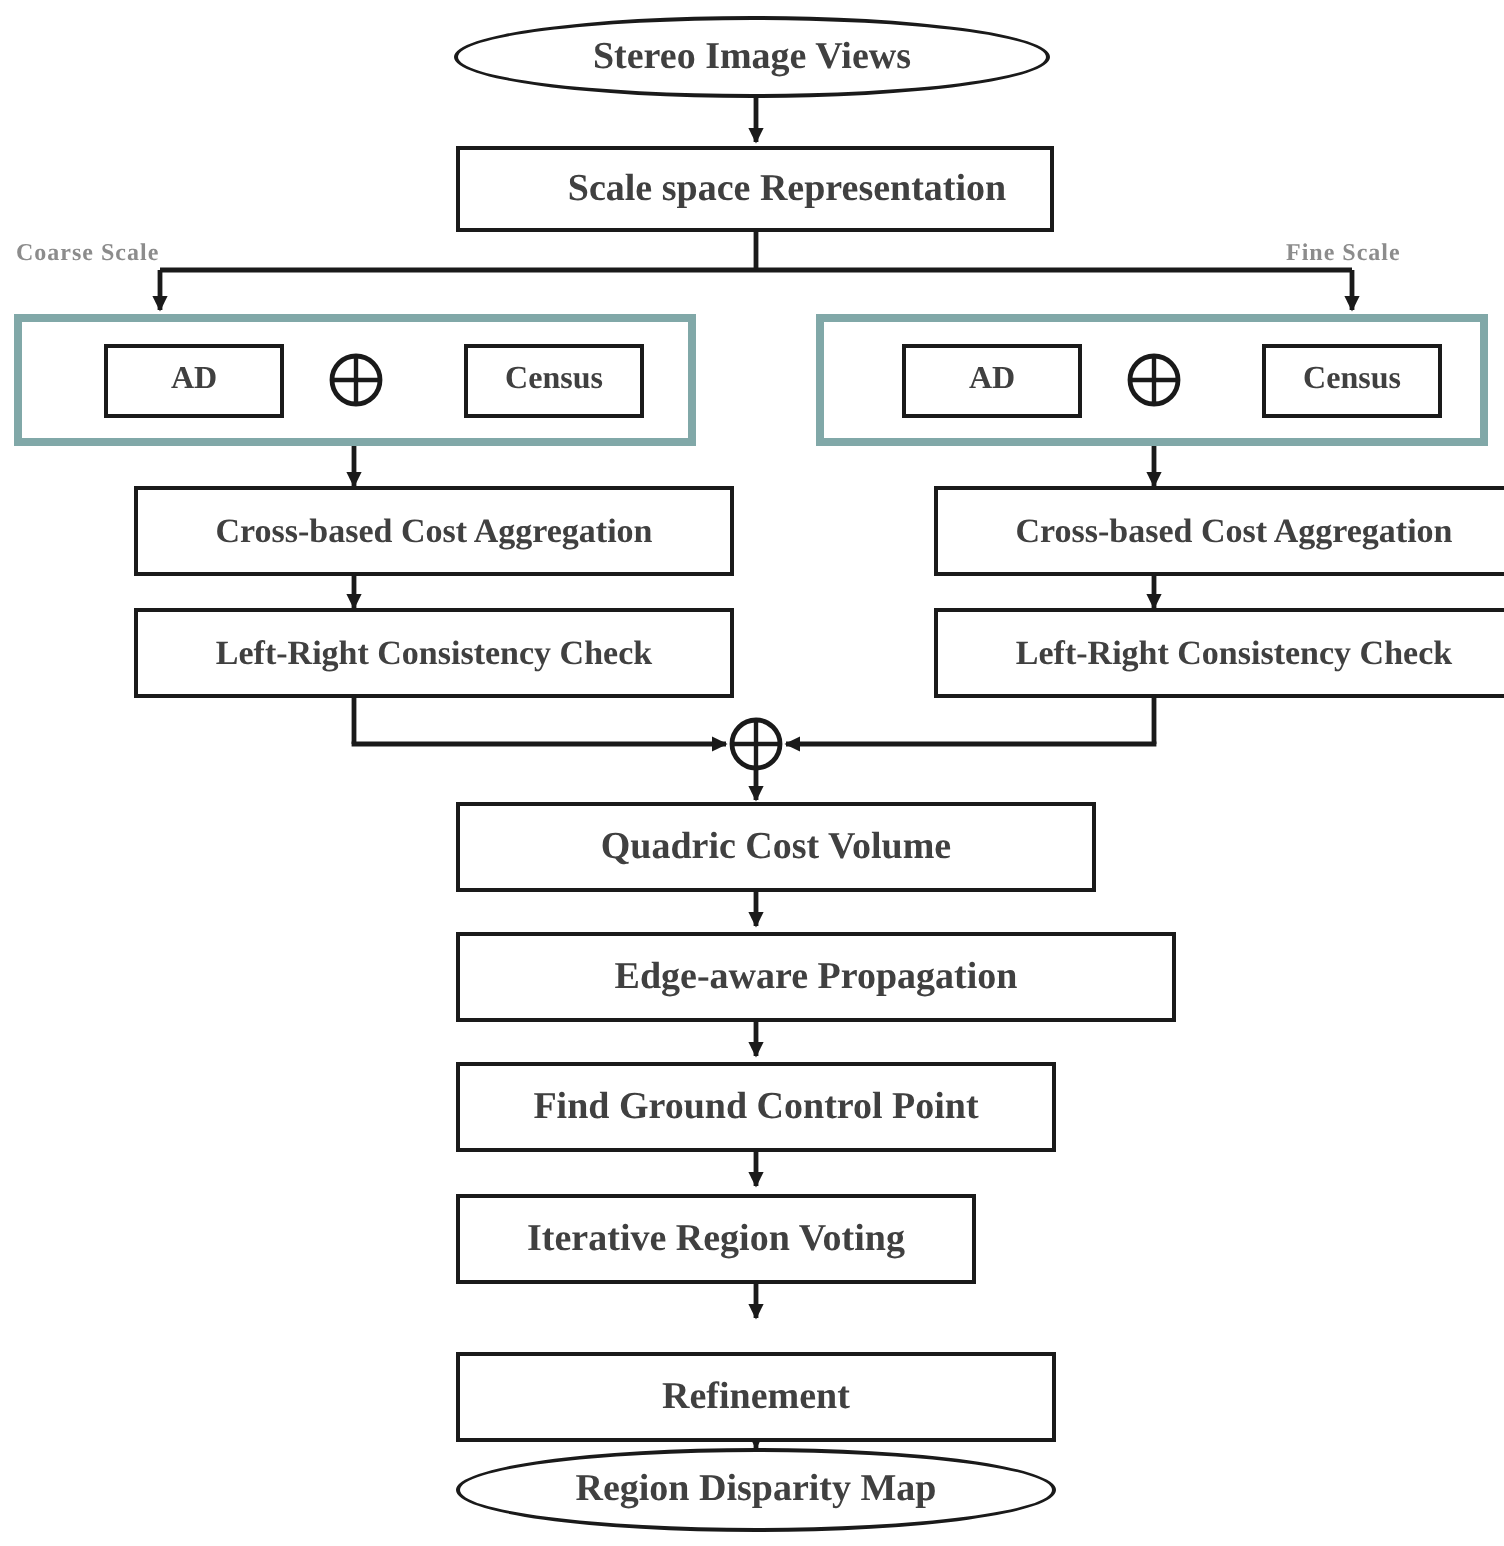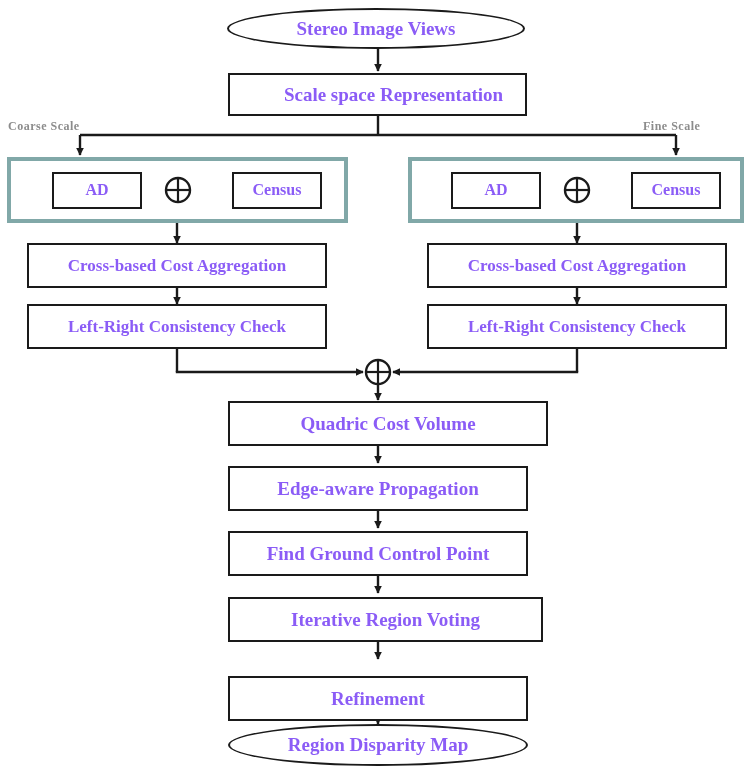--- a/index.html
+++ b/index.html
@@ -23,21 +23,21 @@
     height: 773px;
     pointer-events: none;
   }
   .node {
     position: absolute;
     box-sizing: border-box;
     display: flex;
     align-items: center;
     justify-content: center;
     text-align: center;
-    color: #8b5cf6;
+    color: #404040;
     font-weight: bold;
     line-height: 1.05;
     background: #ffffff;
   }
   .rect {
     border: 2px solid #1a1a1a;
   }
   .ellipse {
     border: 2px solid #1a1a1a;
     border-radius: 50%;
@@ -51,21 +51,21 @@
   .scale-label {
     position: absolute;
     color: #8c8c8c;
     font-weight: bold;
     font-size: 12px;
     letter-spacing: 0.5px;
     white-space: nowrap;
   }
   .big-text  { font-size: 19px; }
   .mid-text  { font-size: 16px; }
-  .sm-text   { font-size: 17px; }
+  .sm-text   { font-size: 17px; margin-left: 40px; }
   .plus {
     position: absolute;
     box-sizing: border-box;
   }
 </style>
 </head>
 <body>
 
 <div id="canvas">
 
@@ -146,19 +146,19 @@
     <line x1="14" y1="2" x2="14" y2="26" stroke="#1a1a1a" stroke-width="2.2"></line>
   </svg>
 
   <div class="node rect sm-text" style="left:27px; top:243px; width:300px; height:45px;">Cross-based Cost Aggregation</div>
   <div class="node rect sm-text" style="left:27px; top:304px; width:300px; height:45px;">Left-Right Consistency Check</div>
 
   <div class="node rect sm-text" style="left:427px; top:243px; width:300px; height:45px;">Cross-based Cost Aggregation</div>
   <div class="node rect sm-text" style="left:427px; top:304px; width:300px; height:45px;">Left-Right Consistency Check</div>
 
   <div class="node rect big-text" style="left:228px; top:401px; width:320px; height:45px;">Quadric Cost Volume</div>
-  <div class="node rect big-text" style="left:228px; top:466px; width:300px; height:45px;">Edge-aware Propagation</div>
+  <div class="node rect big-text" style="left:228px; top:466px; width:360px; height:45px;">Edge-aware Propagation</div>
   <div class="node rect big-text" style="left:228px; top:531px; width:300px; height:45px;">Find Ground Control Point</div>
-  <div class="node rect big-text" style="left:228px; top:597px; width:315px; height:45px;text-align:right;">Iterative Region Voting</div>
+  <div class="node rect big-text" style="left:228px; top:597px; width:260px; height:45px;text-align:right;">Iterative Region Voting</div>
   <div class="node rect big-text" style="left:228px; top:676px; width:300px; height:45px;">Refinement</div>
   <div class="node ellipse big-text" style="left:228px; top:724px; width:300px; height:42px;">Region Disparity Map</div>
 
 </div>
 
 </body></html>

